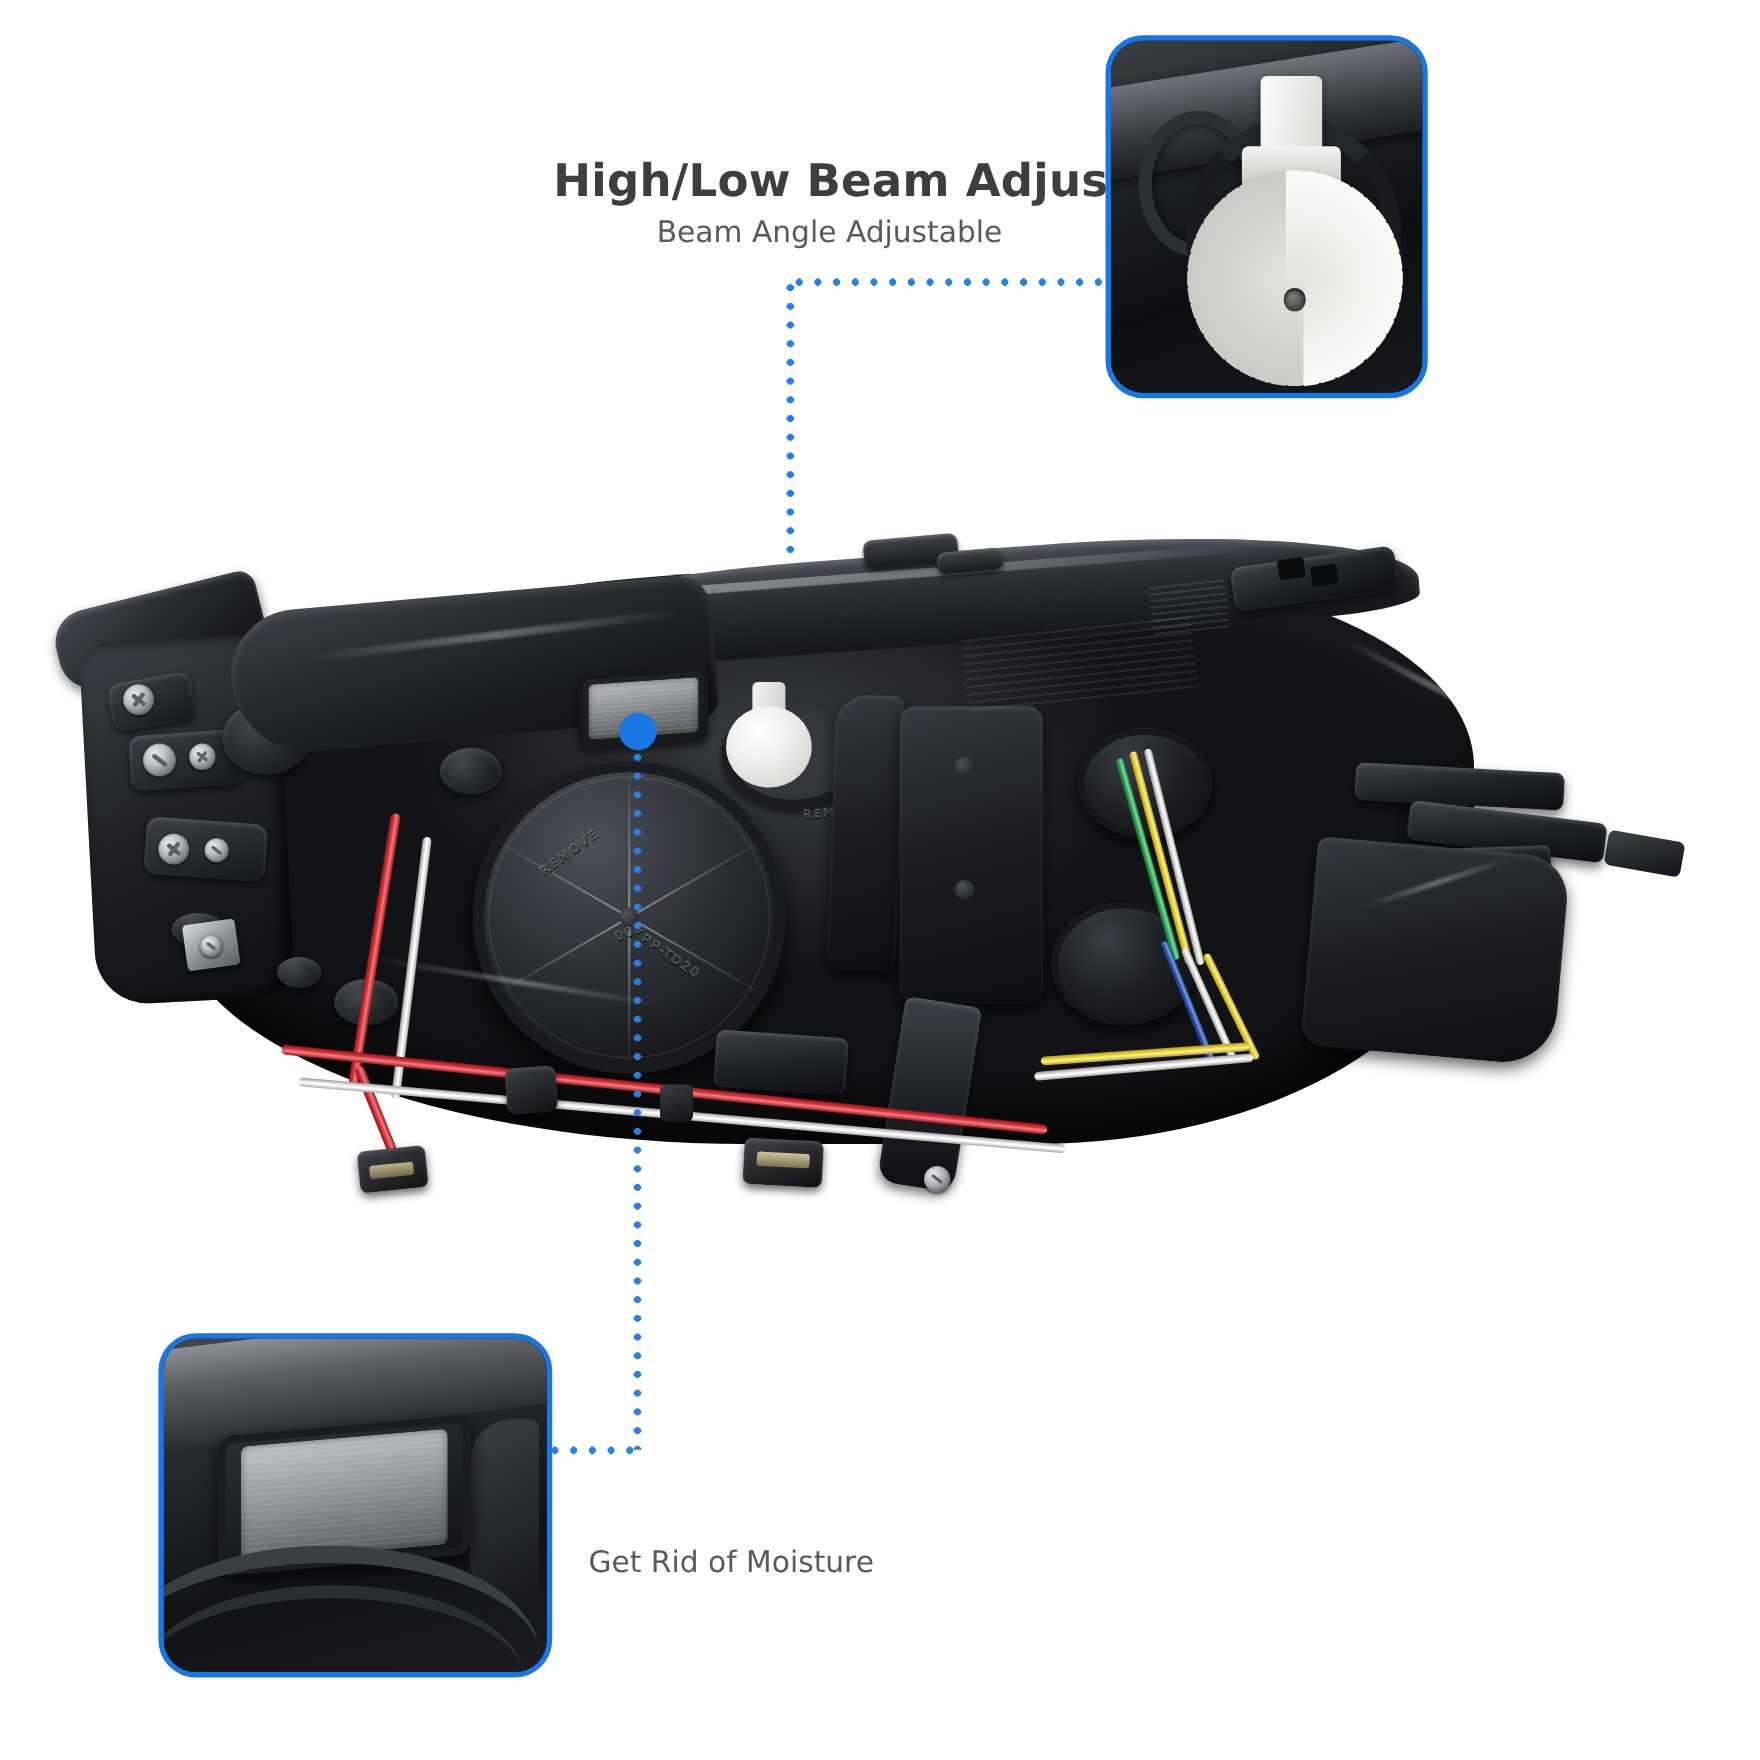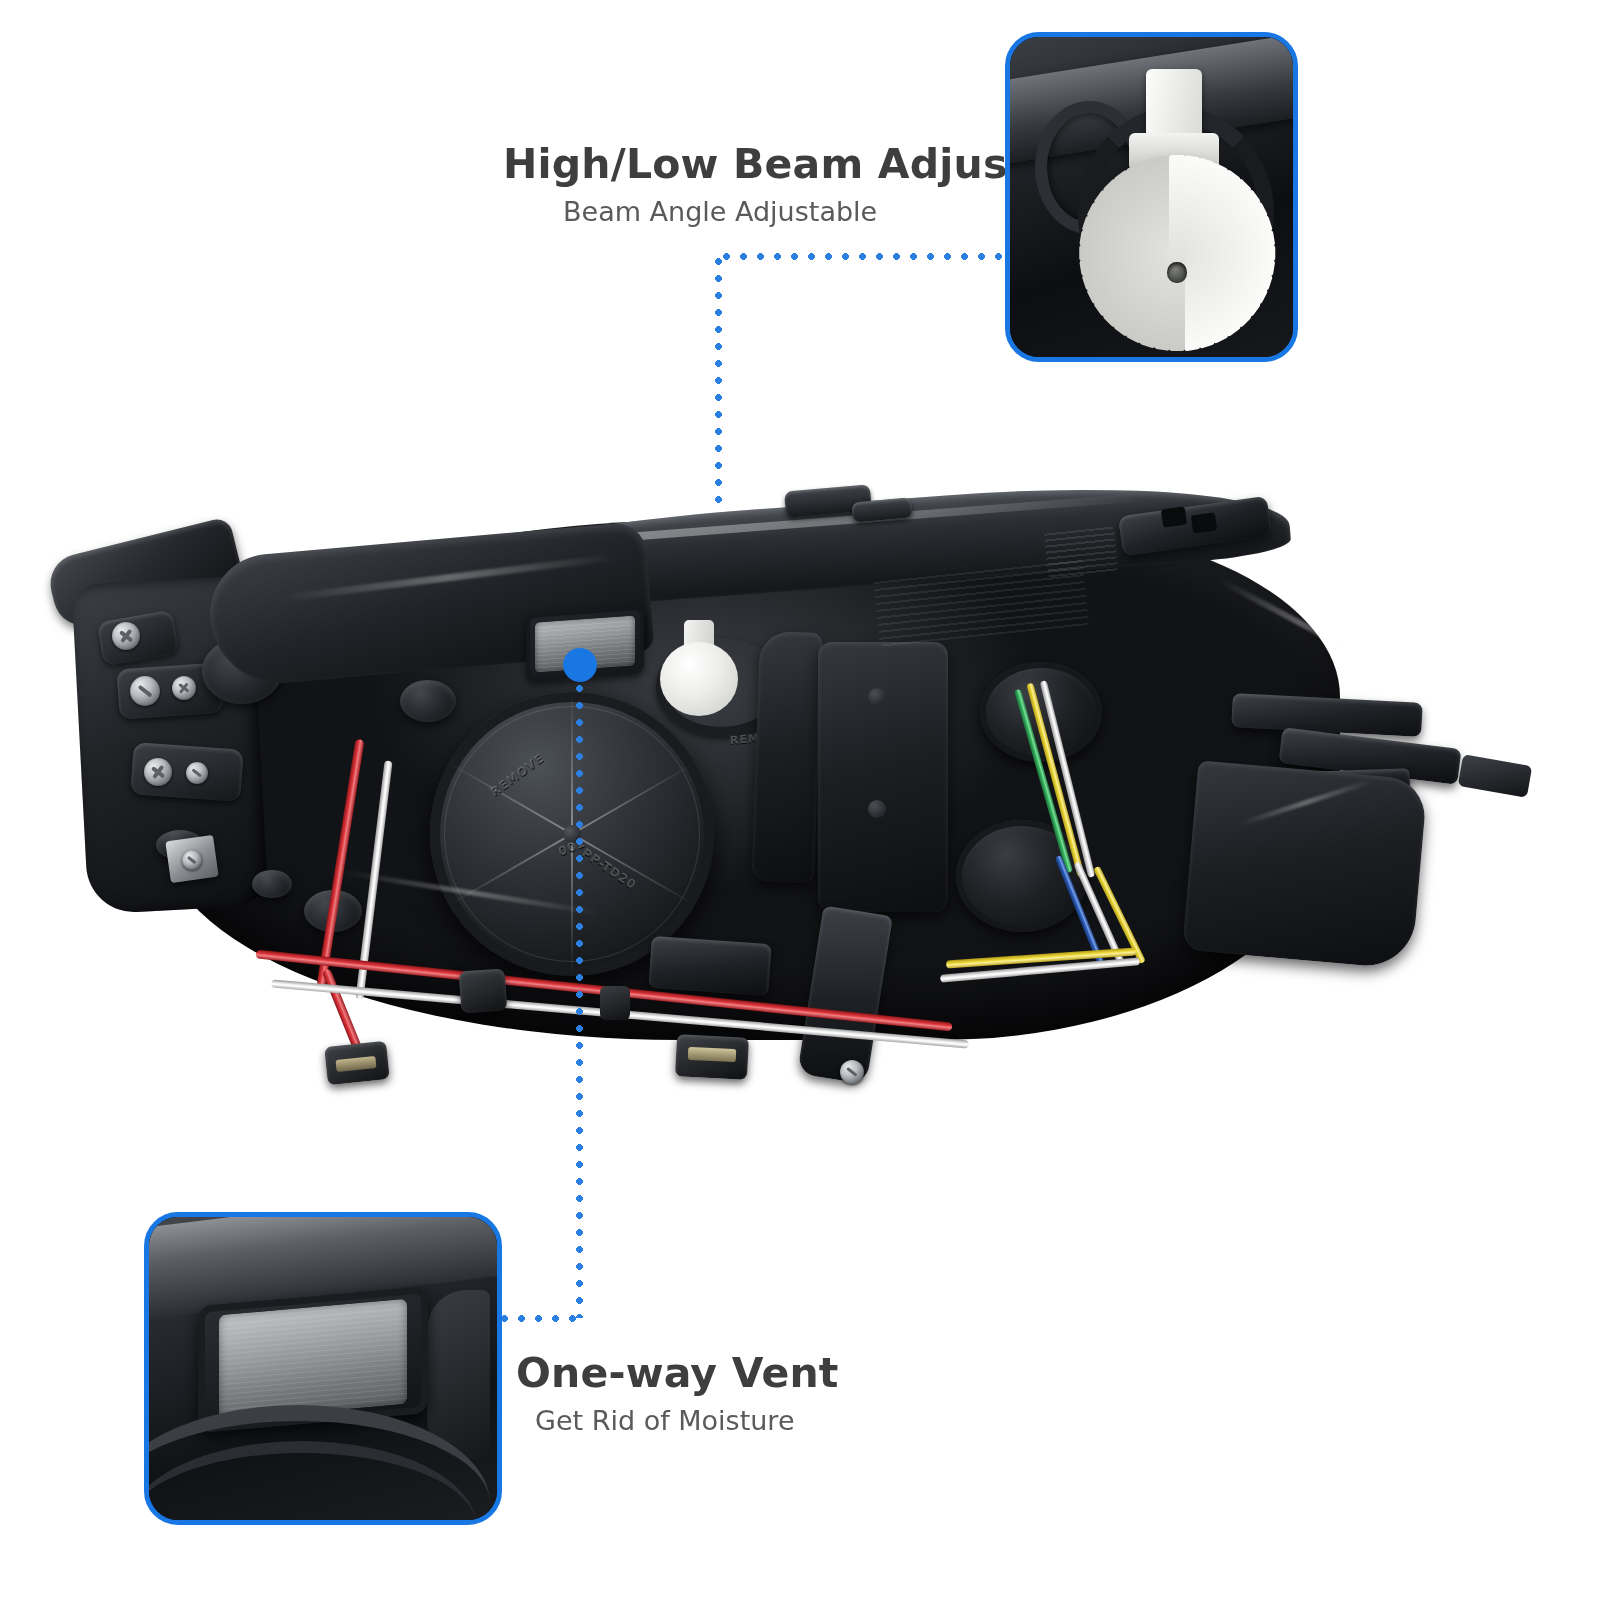--- a/index.html
+++ b/index.html
@@ -324,21 +324,21 @@
     background:linear-gradient(150deg,#3a3d42,#15171a);
     border-radius:40px 8px 8px 40px;
   }
 </style>
 </head>
 <body>
 
 <div class="stage">
 
   <div class="callout-title" style="left:503px;top:140px;font-size:41px;">High/Low Beam Adjuster</div>
-  <div class="callout-sub" style="left:563px;top:196px;font-size:27px;">Beam Angle Adjustable</div>
+  <div class="callout-sub" style="left:597px;top:196px;font-size:27px;">Beam Angle Adjustable</div>
 
   <div class="inset" style="left:1005px;top:32px;width:293px;height:330px;">
     <div class="photo">
       <div class="ins-bg-gear"></div>
       <div class="ins-gear-plate"></div>
       <div class="ins-gear-ring"></div>
       <div class="ins-gear-claw"></div>
       <div class="ins-gear-stem"></div>
       <div class="ins-gear-collar"></div>
       <div class="ins-gear-wheel" id="insGearWheel">
@@ -581,16 +581,15 @@
       <div class="ins-vent-top"></div>
       <div class="ins-vent-right"></div>
       <div class="ins-vent-frame">
         <div class="ins-vent-mesh"></div>
       </div>
       <div class="ins-vent-curve"></div>
       <div class="ins-vent-curve2"></div>
     </div>
   </div>
 
-  <div class="callout-title" style="left:516px;top:1349px;font-size:41px;">One-way Vent</div>
   <div class="callout-sub" style="left:535px;top:1405px;font-size:27px;">Get Rid of Moisture</div>
 
 </div>
 
 </body></html>

